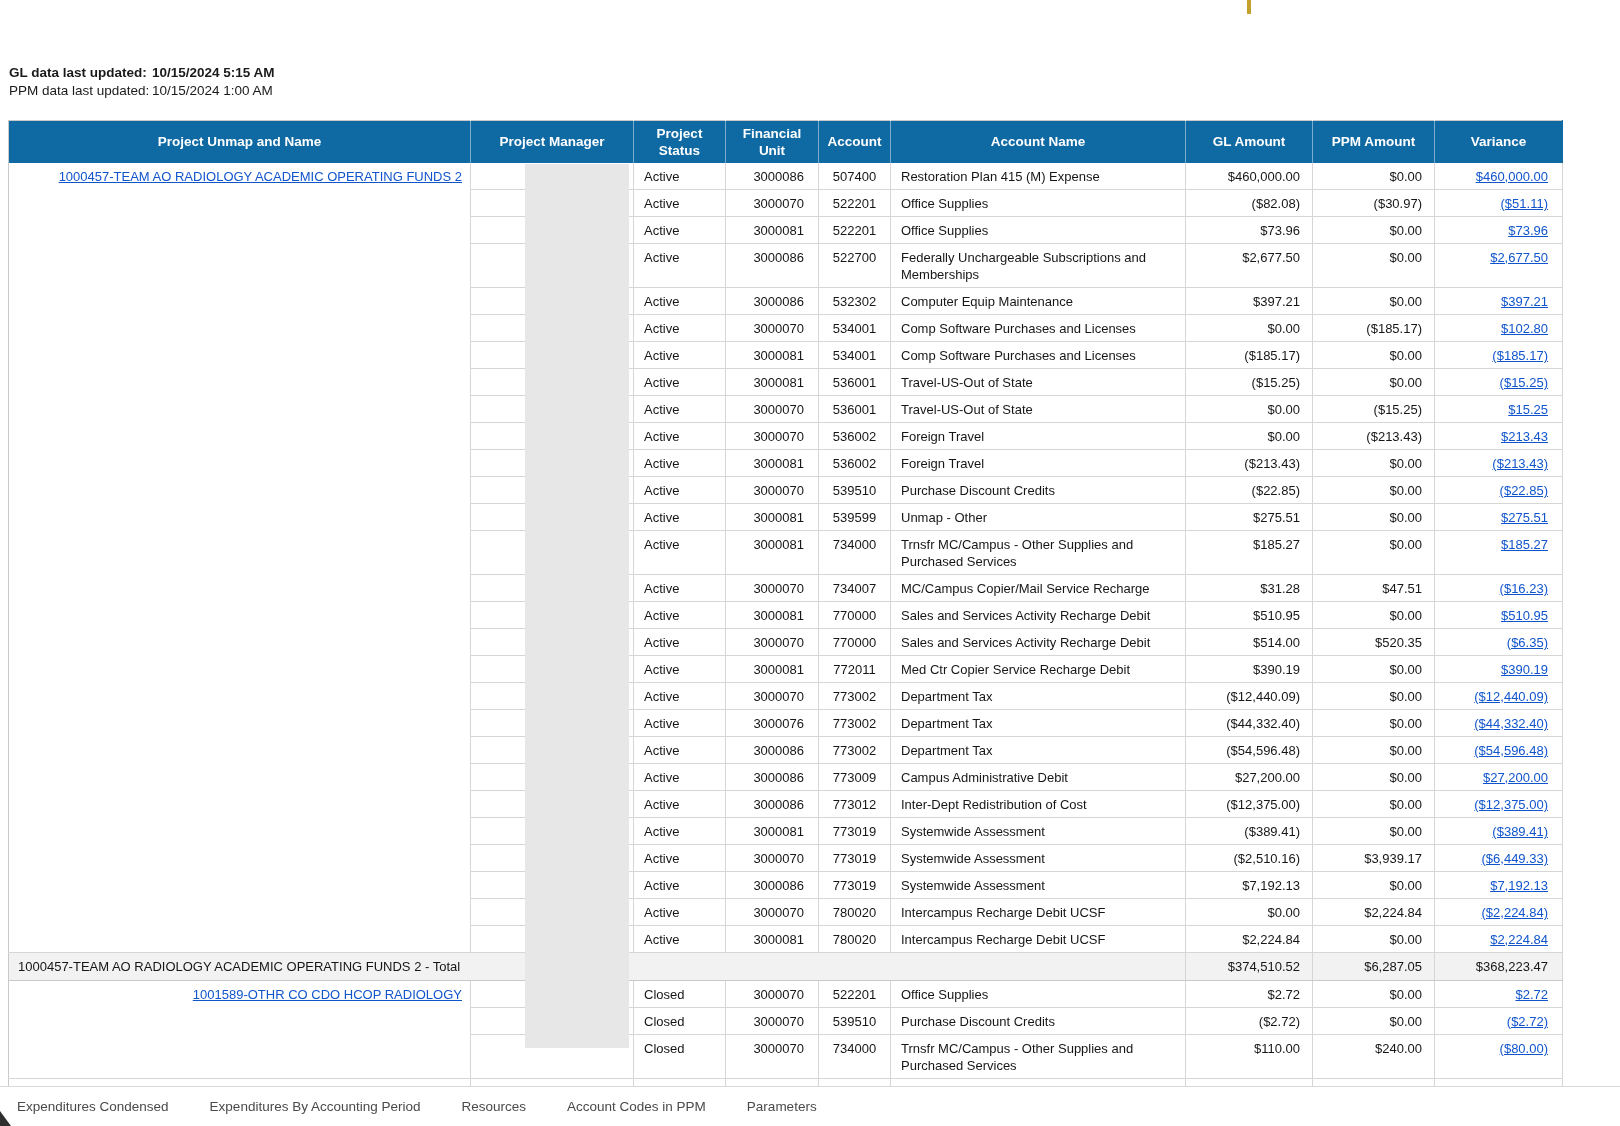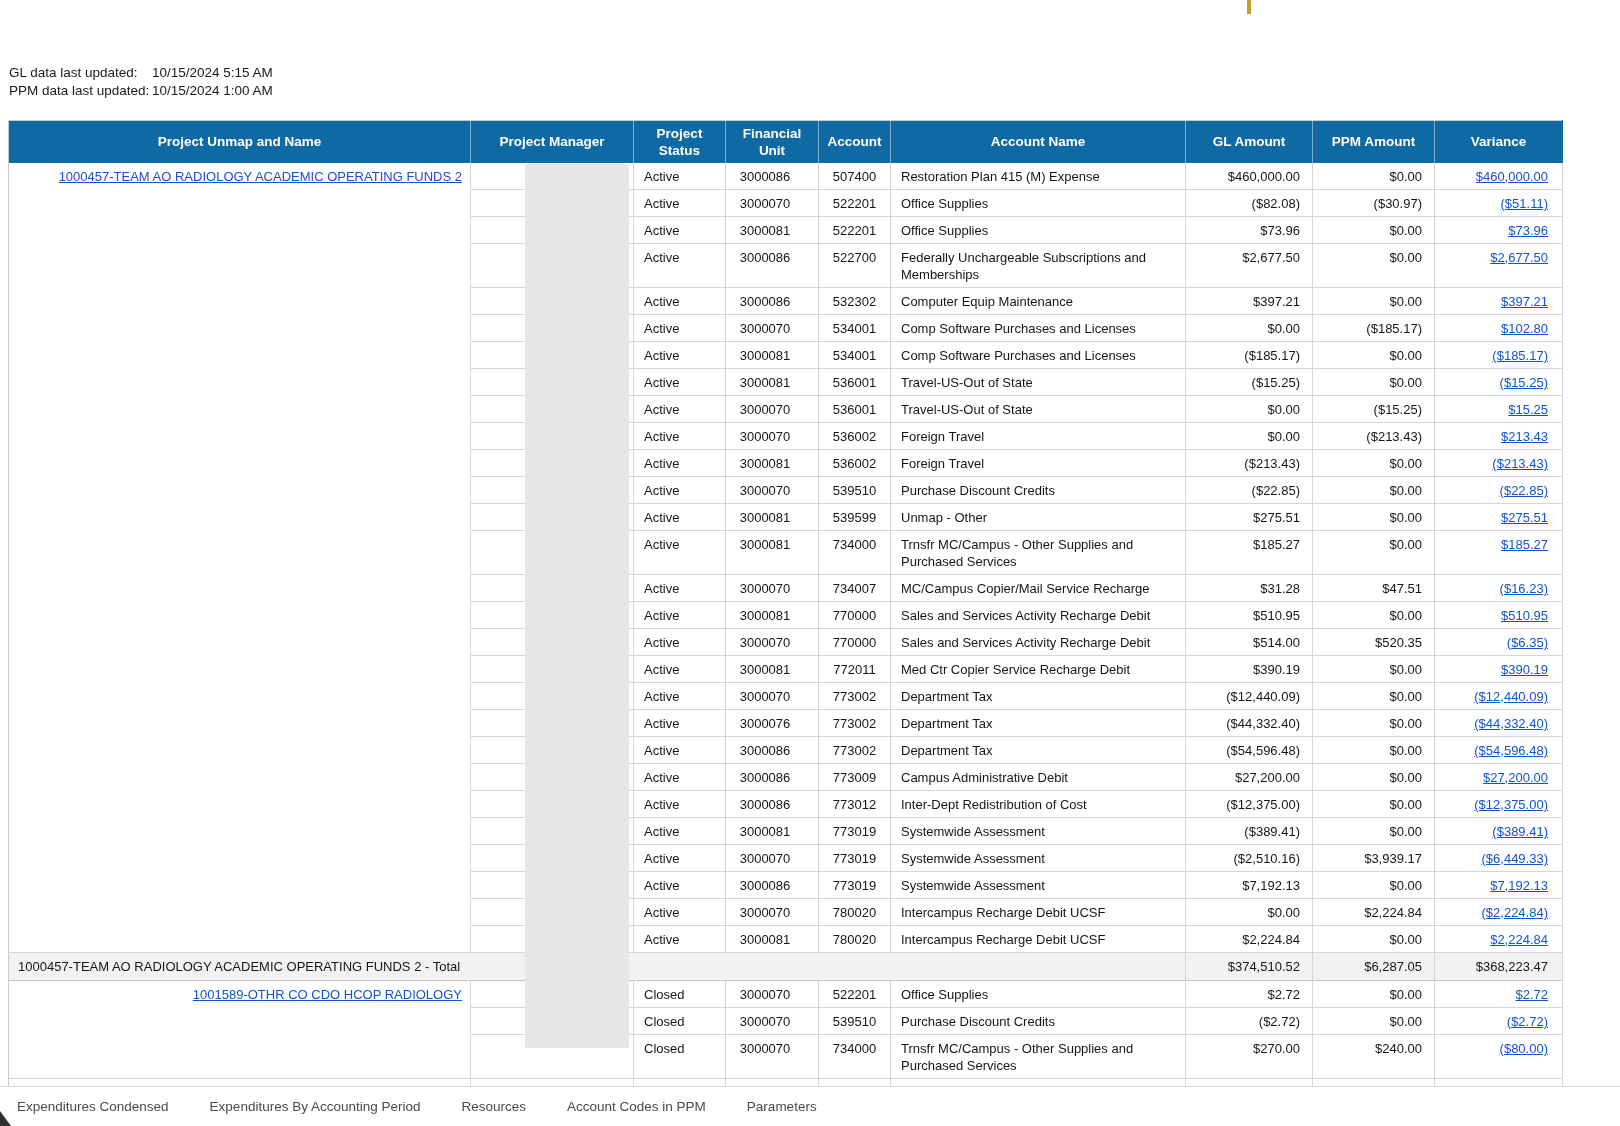--- a/index.html
+++ b/index.html
@@ -10,34 +10,34 @@
   
   .topbar { position:absolute; left:0; top:0; width:1620px; height:42px; background:#1e2b49; }
   .topbar .title { position:absolute; left:9px; top:4px; font-size:14.5px; font-weight:bold; color:#fff; }
   .topbar .timerun { position:absolute; left:9px; top:22px; font-size:13px; font-weight:bold; font-style:italic; color:#fff; }
   .searchbox { position:absolute; left:1247px; top:0; width:351px; height:14px; background:#ffffff; border-left:4px solid #c3a12c; }
 
   
   .desc { position:absolute; left:9px; top:43px; width:1500px; font-size:13.5px; color:#1a1a1a; }
   .updated { position:absolute; left:9px; font-size:13.5px; color:#1a1a1a; display:flex; }
   .updated .lbl { display:inline-block; min-width:143px; }
-  #gl-updated { top:65px; }
+  #gl-updated { top:65px;font-weight:bold; }
   #ppm-updated { top:83px; }
 
   
   table { position:absolute; left:8px; top:120px; width:1554px; border-collapse:collapse; table-layout:fixed; }
   thead th { background:#0f69a3; color:#ffffff; font-size:13.5px; font-weight:bold; text-align:center;
     vertical-align:middle; height:42px; padding:2px 4px; border-right:1px solid rgba(255,255,255,.45); line-height:17px; }
   thead th:last-child { border-right:1px solid #0f69a3; }
   tbody td { font-size:13px; vertical-align:top; padding-top:5px; padding-bottom:4px; line-height:17px;
     border-right:1px solid #d6d6d6; border-bottom:1px solid #d6d6d6; background:#fff; height:26px; }
   td.c-project { text-align:right; padding-right:8px; }
   td.c-pm { }
   td.c-status { padding-left:10px; }
-  td.c-fu { text-align:center; padding-right:14px; }
+  td.c-fu { text-align:right; padding-right:14px; }
   td.c-acct { text-align:center; }
   td.c-aname { padding-left:10px; padding-right:10px; }
   td.c-amt { text-align:right; padding-right:12px; }
   td.c-var { text-align:right; padding-right:14px; }
   a.link { color:#1155cc; text-decoration:underline; cursor:pointer; }
   tr.total-row td { background:#f2f2f2; height:28px; border-right:1px solid #d6d6d6; border-top:1px solid #c9c9c9; border-bottom:1px solid #c9c9c9; }
   tr.total-row td.total-label { padding-left:9px; text-align:left; }
   tr.empty-row td { height:36px; border-bottom:none; }
   table { border:1px solid #c9c9c9; }
 
@@ -401,21 +401,21 @@
           <td class="c-amt">($2.72)</td>
           <td class="c-amt">$0.00</td>
           <td class="c-var"><a class="link">($2.72)</a></td>
         </tr>
         <tr class="data-row">
           <td class="c-pm"></td>
           <td class="c-status">Closed</td>
           <td class="c-fu">3000070</td>
           <td class="c-acct">734000</td>
           <td class="c-aname">Trnsfr MC/Campus - Other Supplies and Purchased Services</td>
-          <td class="c-amt">$270.00</td>
+          <td class="c-amt">$110.00</td>
           <td class="c-amt">$240.00</td>
           <td class="c-var"><a class="link">($80.00)</a></td>
         </tr>
         <tr class="empty-row">
           <td class=""></td>
           <td class=""></td>
           <td class=""></td>
           <td class=""></td>
           <td class=""></td>
           <td class=""></td>

